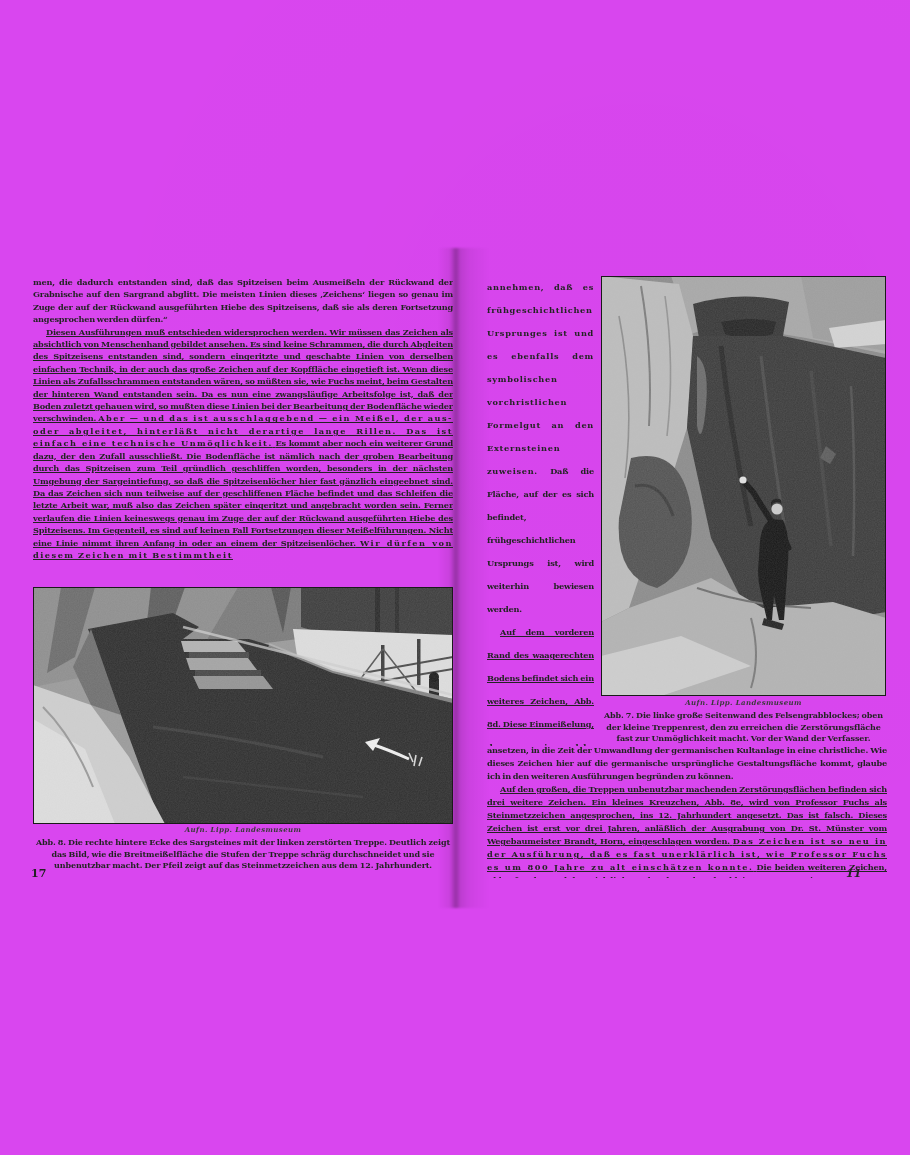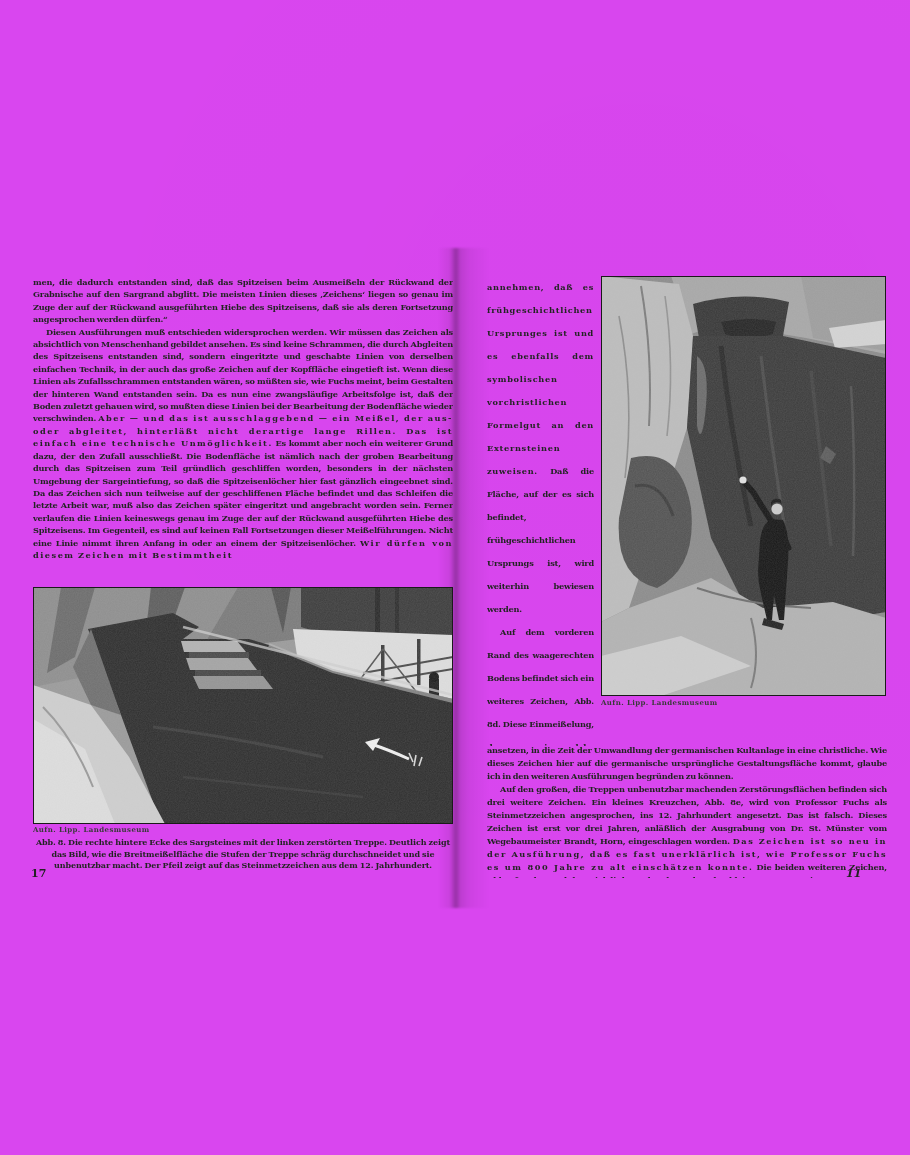--- a/index.html
+++ b/index.html
@@ -9,28 +9,29 @@
   }
   
   .canvas:before{content:"";position:absolute;inset:0;background:
     radial-gradient(circle at 70% 30%, rgba(0,0,0,0.012), transparent 60%);}
   .block{position:absolute;overflow:hidden;}
   .body-text{
     font-size:8.2px;font-weight:700;line-height:12.4px;text-align:justify;
     letter-spacing:-0.2px;word-spacing:-0.8px;color:#242424;
   }
   .body-text p{margin:0;}
-  .body-text p.indent{text-indent:13px;}
+  .body-text p.indent{text-indent:13px;text-decoration:underline;}
   .gesperrt{letter-spacing:1.5px;}
   .narrow{line-height:23px;}
   .narrow .gesperrt{letter-spacing:0.7px;}
   .fullw{line-height:13px;}
   .credit{
-    font-size:7px;font-weight:700;color:#3a3a3a;text-align:left;
+    font-size:7px;font-weight:700;color:#3a3a3a;text-align:center;
     letter-spacing:0.4px;
+    font-style:italic;
   }
   .caption{
     font-size:8px;font-weight:700;line-height:11.5px;text-align:center;
     color:#242424;letter-spacing:-0.1px;word-spacing:-0.6px;
   }
   .pagenum{font-size:11px;font-weight:700;color:#222;}
   figure{margin:0;}
   .gutter{
     position:absolute;left:438px;top:248px;width:54px;height:660px;
     background:linear-gradient(90deg,
@@ -181,20 +182,21 @@
         <path d="M180,254 L188,272" stroke="#171717" stroke-width="5" fill="none" stroke-linecap="round"></path>
         <path d="M163,342 l20,6 l-2,6 l-20,-5 Z" fill="#242424"></path>
       </g>
       <rect width="285" height="420" filter="url(#grain2)" opacity="0.30"></rect>
       <rect x="0.5" y="0.5" width="284" height="419" fill="none" stroke="#1a1a1a"></rect>
     </svg>
   </figure>
 
   <div class="block credit" style="left:601px;top:698px;width:285px;">Aufn. Lipp. Landesmuseum</div>
 
+  <div class="block caption" style="left:598px;top:710px;width:291px;height:38px;">Abb. 7. Die linke große Seitenwand des Felsengrabblockes; oben der kleine Treppenrest, den zu erreichen die Zerstörungsfläche fast zur Unmöglichkeit macht. Vor der Wand der Verfasser.</div>
 
   <div class="block body-text fullw" style="left:487px;top:744px;width:400px;height:134px;">
     <p>
       <span>ansetzen, in die Zeit der Umwandlung der germanischen Kultanlage in eine christliche. Wie dieses Zeichen hier auf die germanische ursprüngliche Gestaltungsfläche kommt, glaube ich in den weiteren Ausführungen begründen zu können.</span>
     </p>
     <p class="indent">
       <span>Auf den großen, die Treppen unbenutzbar machenden Zerstörungsflächen befinden sich drei weitere Zeichen. Ein kleines Kreuzchen, Abb. 8e, wird von Professor Fuchs als Steinmetzzeichen angesprochen, ins 12. Jahrhundert angesetzt. Das ist falsch. Dieses Zeichen ist erst vor drei Jahren, anläßlich der Ausgrabung von Dr. St. Münster vom Wegebaumeister Brandt, Horn, eingeschlagen worden.</span>
       <span class="gesperrt">Das Zeichen ist so neu in der Ausführung, daß es fast unerklärlich ist, wie Professor Fuchs es um 800 Jahre zu alt einschätzen konnte.</span>
       <span>Die beiden weiteren Zeichen, Abb. 8f und g, nachdem sich links und rechts neben den kleinen Treppen. Sie</span>
     </p>

